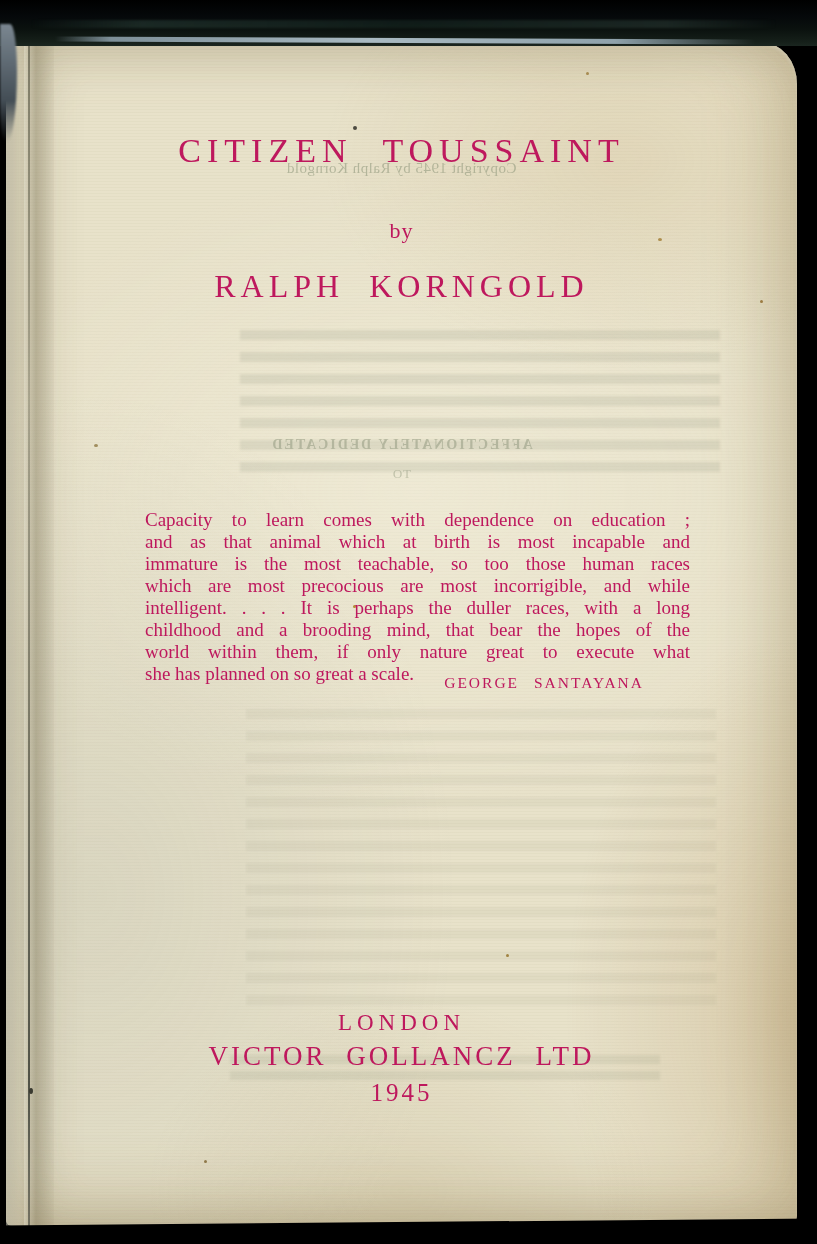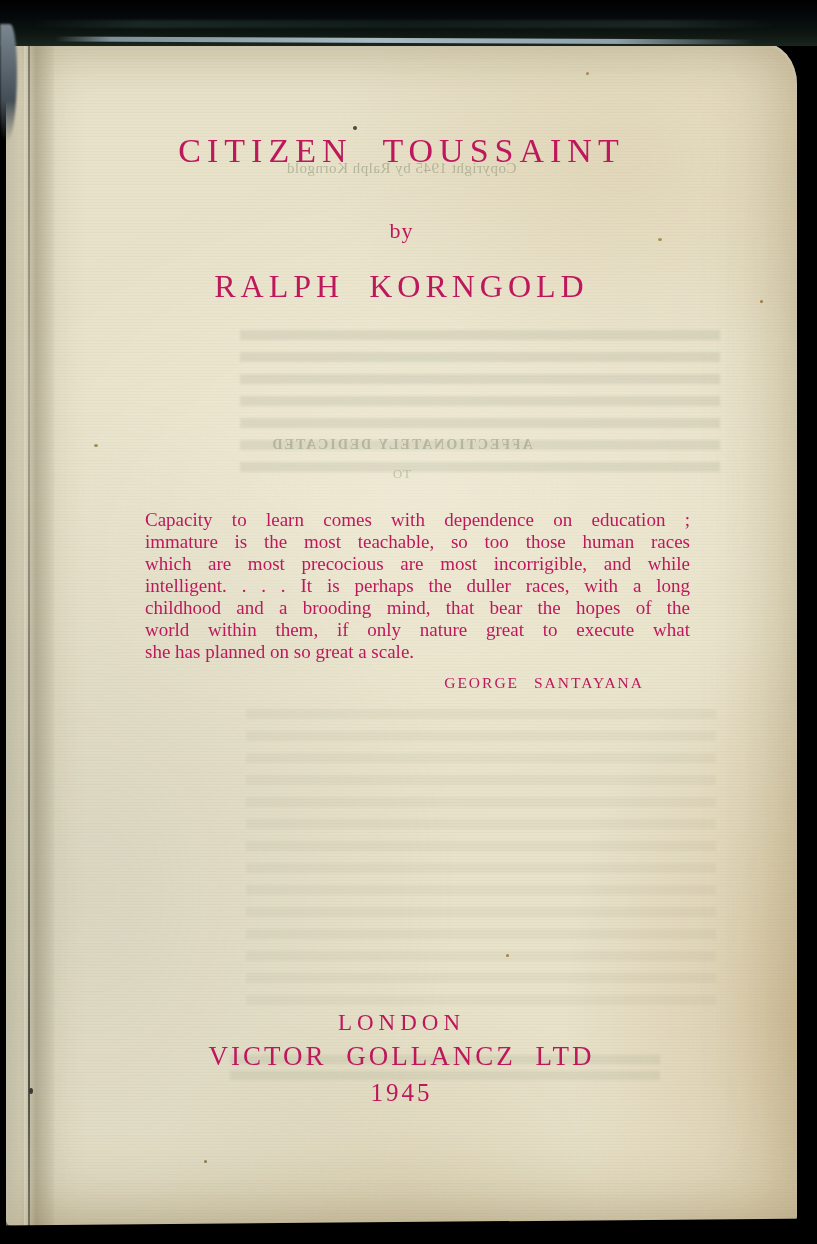--- a/index.html
+++ b/index.html
@@ -115,20 +115,21 @@
     <div class="ghost ghost-to">TO</div>
     <div class="ghost-block ghost-b"></div>
     <div class="ghost-block ghost-c"></div>
 
     <div class="print centered title">CITIZEN TOUSSAINT</div>
     <div class="print centered byline">by</div>
     <div class="print centered author">RALPH KORNGOLD</div>
 
     <div class="print epigraph">
       <div class="q-line">Capacity to learn comes with dependence on education ;</div>
+      <div class="q-line">and as that animal which at birth is most incapable and</div>
       <div class="q-line">immature is the most teachable, so too those human races</div>
       <div class="q-line">which are most precocious are most incorrigible, and while</div>
       <div class="q-line">intelligent. . . . It is perhaps the duller races, with a long</div>
       <div class="q-line">childhood and a brooding mind, that bear the hopes of the</div>
       <div class="q-line">world within them, if only nature great to execute what</div>
       <div class="q-line q-last">she has planned on so great a scale.</div>
     </div>
     <div class="print centered city">LONDON</div>
 
     <div class="print attribution">GEORGE SANTAYANA</div>

